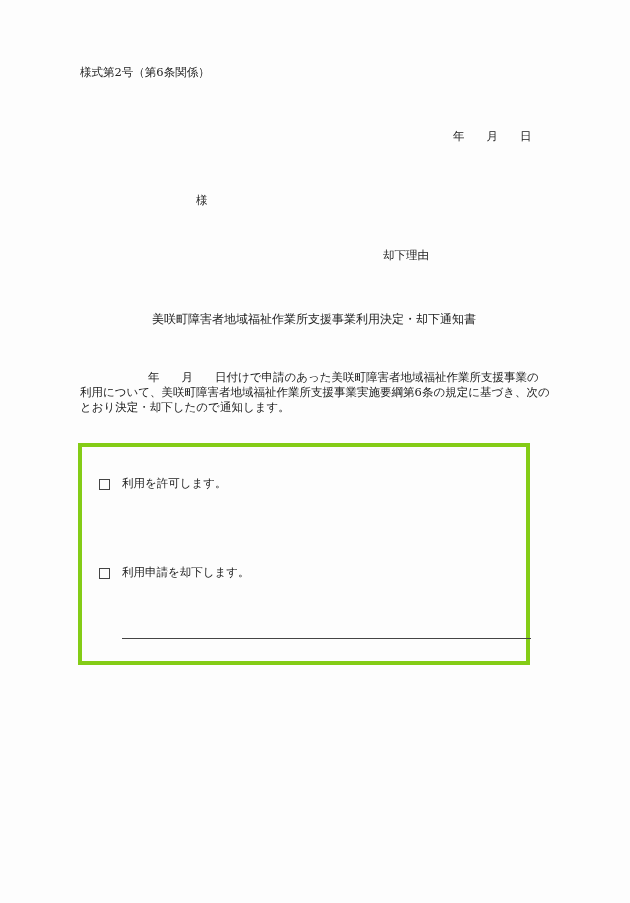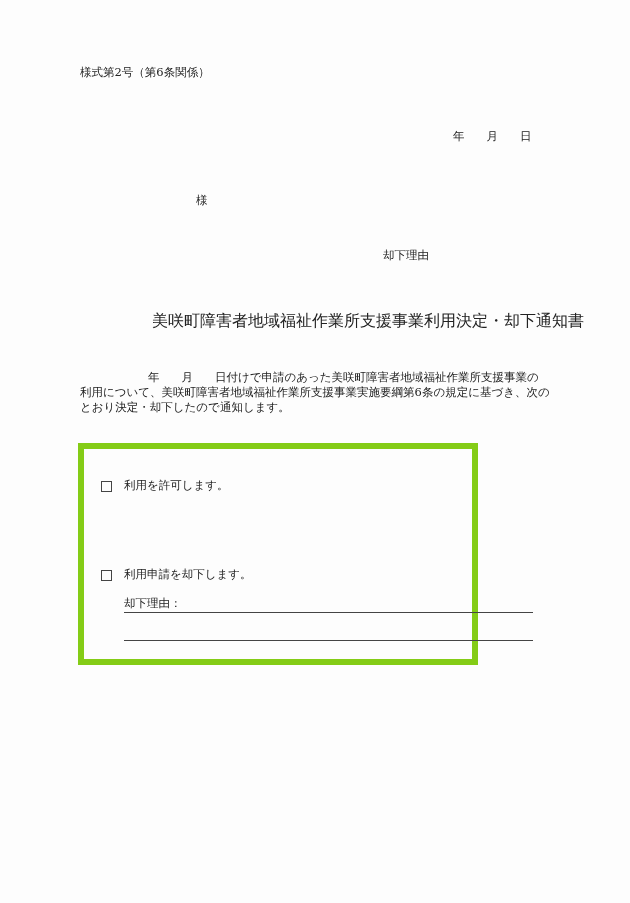--- a/index.html
+++ b/index.html
@@ -8,30 +8,30 @@
     font-family: "DejaVu Serif", "Liberation Serif", serif;
     color: #222; font-size: 11.5px;
   }
   .abs { position: absolute; white-space: nowrap; }
   .form-no { left: 80px; top: 65px; }
   .date-row { left: 453px; top: 129px; }
   .date-row span { display: inline-block; }
   .date-row .gap { width: 22px; }
   .addressee { left: 196px; top: 193px; }
   .issuer { left: 383px; top: 248px; }
-  .title { left: 152px; top: 311px; font-size: 16px; }
+  .title { left: 152px; top: 311px; font-size: 12px; }
   .body-text {
     position: absolute; left: 80px; top: 370px; width: 470px;
     line-height: 15px; white-space: normal;
   }
   .body-text .indent { display: inline-block; width: 68px; }
   .body-text .sp { display: inline-block; width: 22px; }
   .box {
-    position: absolute; left: 78px; top: 443px; width: 400px; height: 222px;
-    border: 6px solid #84cc16; box-sizing: border-box;
+    position: absolute; left: 78px; top: 443px; width: 452px; height: 222px;
+    border: 4px solid #84cc16; box-sizing: border-box;
   }
   .check { position: absolute; left: 17px; width: 11px; height: 11px; border: 1px solid #444; box-sizing: border-box; }
   .opt-label { position: absolute; left: 40px; }
   .field-line { position: absolute; left: 40px; border-bottom: 1px solid #444; }
 </style>
 </head>
 <body>
 
 <div class="abs form-no">様式第2号（第6条関係）</div>
 
@@ -48,17 +48,14 @@
 <div class="body-text">
   <span class="indent"></span><span>年</span><span class="sp"></span><span>月</span><span class="sp"></span><span>日付けで申請のあった美咲町障害者地域福祉作業所支援事業の利用について、美咲町障害者地域福祉作業所支援事業実施要綱第6条の規定に基づき、次のとおり決定・却下したので通知します。</span>
 </div>
 
 <div class="box">
   <div class="check" style="top:32px;"></div>
   <div class="opt-label" style="top:29px;">利用を許可します。</div>
 
   <div class="check" style="top:121px;"></div>
   <div class="opt-label" style="top:118px;">利用申請を却下します。</div>
-  <div class="field-line" style="top:147px; width:409px; padding-bottom:1px;">
-    <span>却下理由：</span>
-  </div>
   <div class="field-line" style="top:191px; width:409px;"></div>
 </div>
 
 </body></html>

